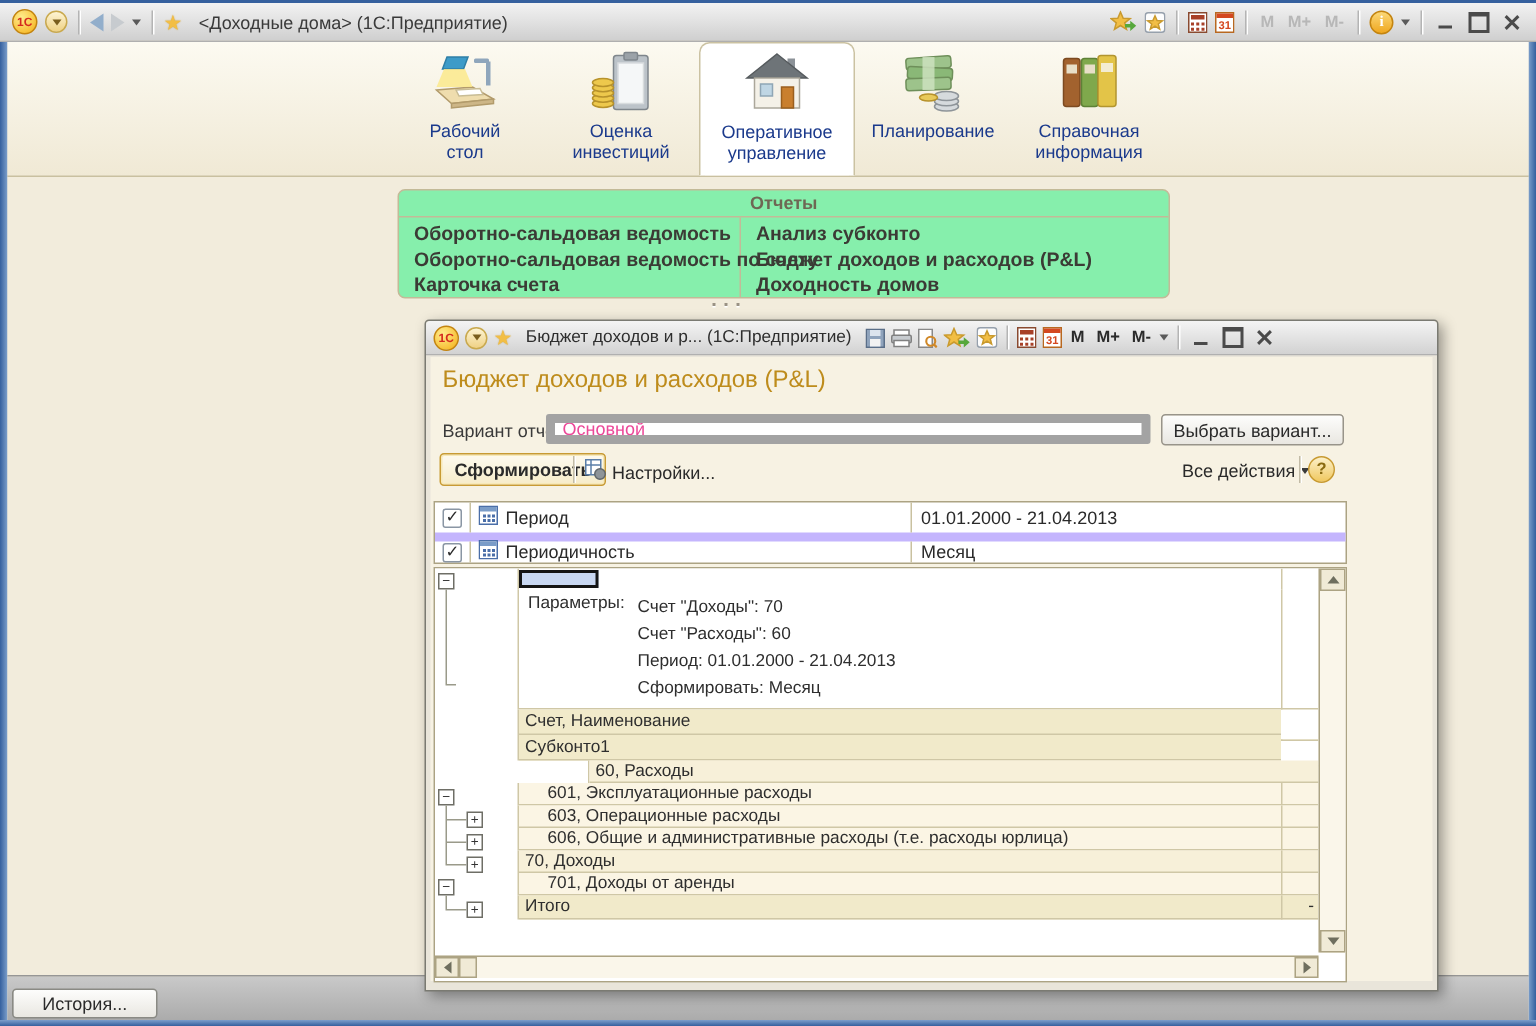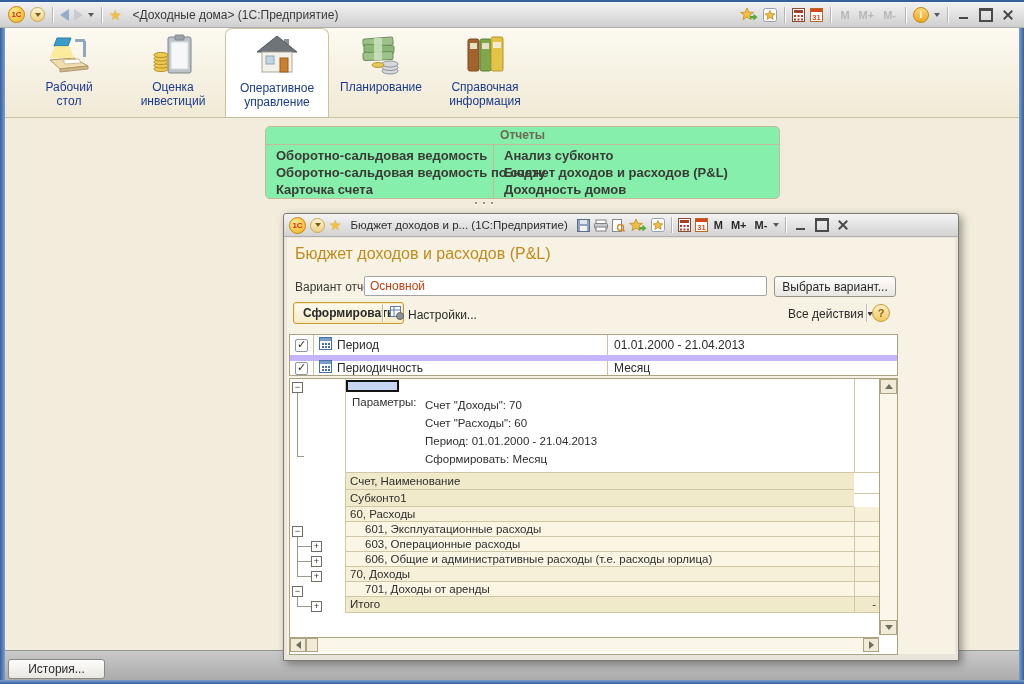--- a/index.html
+++ b/index.html
@@ -39,21 +39,21 @@
   .winbtn { width:17px; height:15px; position:relative; display:inline-flex; align-items:center; justify-content:center; flex:none; }
   .win-min::before { content:""; width:9px; height:2px; background:#4A4A4A; margin-top:7px; }
   .win-max::before { content:""; width:10px; height:9px; border:2px solid #4A4A4A; border-top-width:3px; }
   .win-close::before, .win-close::after { content:""; position:absolute; left:3px; top:6.5px; width:12px; height:2px; background:#4A4A4A; }
   .win-close::before { transform:rotate(45deg); }
   .win-close::after { transform:rotate(-45deg); }
 
   
   .toolbar { position:absolute; top:28px; left:5px; right:5px; height:90px;
     background:linear-gradient(180deg,#FCFAF1,#F0E9D5); border-bottom:1px solid #C9C0A0;
-    display:flex; align-items:stretch; padding-left:12px; z-index:2; }
+    display:flex; align-items:stretch; padding-left:12px; z-index:2;justify-content:center; }
   .tbitem { min-width:104px; padding:0 6px; display:flex; flex-direction:column; align-items:center; }
   .tbitem.active { background:#FFFFFF; border:1px solid #CBC2A2; border-bottom:none; border-radius:7px 7px 0 0; }
   .tbicon { width:44px; height:44px; margin-top:5px; }
   .tlabel { width:min-content; min-width:70px; text-align:center; font-size:12px; line-height:14px; color:#1B3A8C; margin-top:3px; white-space:normal; }
 
   
   .content { position:absolute; top:118px; left:5px; right:5px; bottom:34px; background:#F2ECDC; z-index:2; }
 
   .sidebar { position:absolute; left:13px; top:8px; width:240px; }
   .sb-rule { height:1px; background:#C9C1A2; margin-bottom:12px; }
@@ -87,21 +87,21 @@
     box-shadow:3px 3px 9px rgba(0,0,0,.38); z-index:5; }
   .ctitlebar { height:23px; background:linear-gradient(180deg,#F4F4F4,#D2D2D2);
     border-bottom:1px solid #B0B0B0; border-radius:3px 3px 0 0;
     display:flex; align-items:center; gap:4px; padding:0 5px; }
   .ctitle { font-size:11.5px; color:#2E2E2E; margin:0 5px; white-space:nowrap; overflow:hidden; }
   .cbody { position:absolute; left:3px; right:3px; top:24px; bottom:6px; background:#F7F2E3; }
 
   .crt { position:absolute; left:8px; top:7px; font-size:16px; color:#BE8C1C; }
   .v-label { position:absolute; left:8px; top:42px; font-size:12px; color:#3A3A3A; }
   .v-input { position:absolute; left:77px; top:38px; width:403px; height:20px;
-    border:1px solid #a3a3a3; border-radius:2px; padding:0 5px; font-size:12px; color:#c2410c;
+    border:6px solid #a3a3a3; border-radius:2px; padding:0 5px; font-size:12px; color:#ec4899;
     font-family:"Liberation Sans",sans-serif; background:#FFF; }
   .v-choose { position:absolute; left:487px; top:38px; width:122px; height:21px;
     background:linear-gradient(180deg,#FDFDFC,#E9E7E1); border:1px solid #98948A; border-radius:3px;
     font-size:12px; color:#2A2A2A; font-family:"Liberation Sans",sans-serif; }
   .gen-btn { position:absolute; left:6px; top:64px; height:22px; padding:0 9px;
     background:linear-gradient(180deg,#FDFAF0,#F6ECC9); border:1px solid #C89B34; border-radius:3px;
     box-shadow:inset 0 0 0 1px #F7E9B8; font-size:12px; font-weight:bold; color:#2A2A2A;
     font-family:"Liberation Sans",sans-serif; }
   .act-sep { position:absolute; width:1px; height:18px; background:#C2BBA6; box-shadow:1px 0 0 #FFF; top:66px; }
   .settings { position:absolute; left:103px; top:68px; display:flex; align-items:center; gap:4px;
@@ -488,21 +488,21 @@
             <div class="grow hdr" style="height: 17px;">
               <div class="gut"></div>
               <div class="glabel">Счет, Наименование</div>
               <div class="gval">06/2</div>
             </div>
             <div class="grow hdr" style="height: 17px;">
               <div class="gut"></div>
               <div class="glabel">Субконто1</div>
               <div class="gval">Сум</div>
             </div>
-            <div class="grow grp" style="height: 15px;">
+            <div class="grow grp" style="height: 15px; padding-left: 47px;">
               <div class="gut"></div>
               <div class="glabel">60, Расходы</div>
               <div class="gval"></div>
             </div>
             <div class="grow sub" style="height: 15px;">
               <div class="gut"></div>
               <div class="glabel">601, Эксплуатационные расходы</div>
               <div class="gval"></div>
             </div>
             <div class="grow sub" style="height: 15px;">

